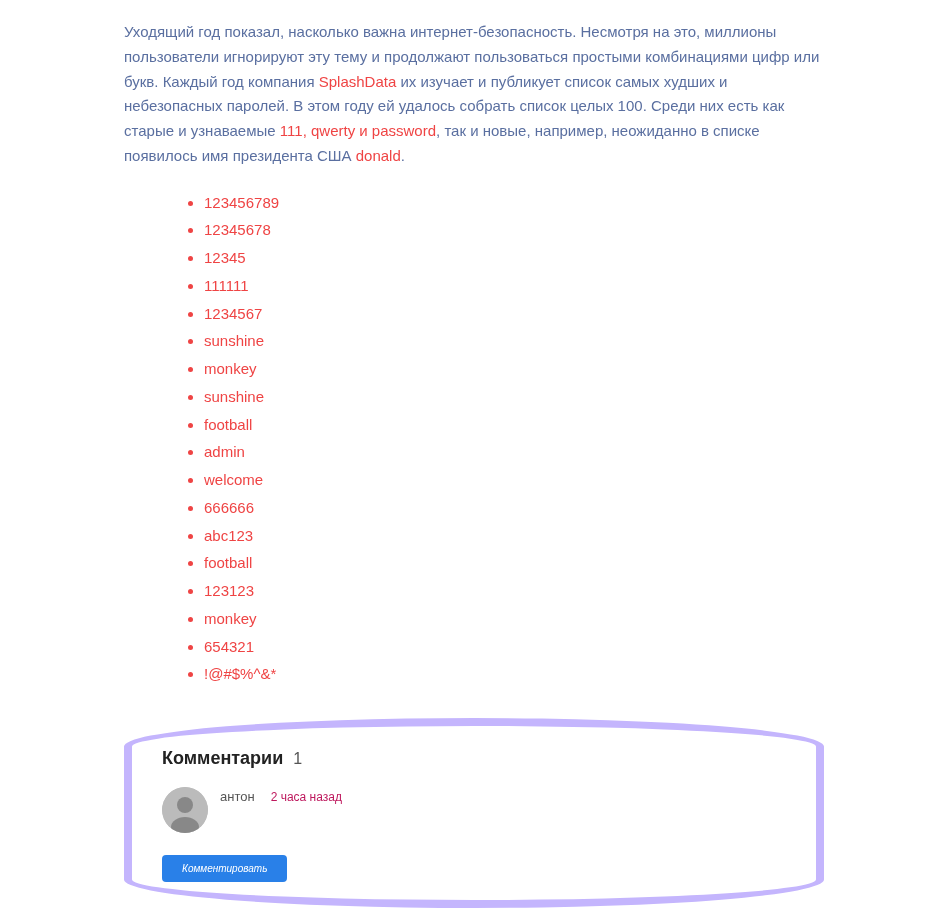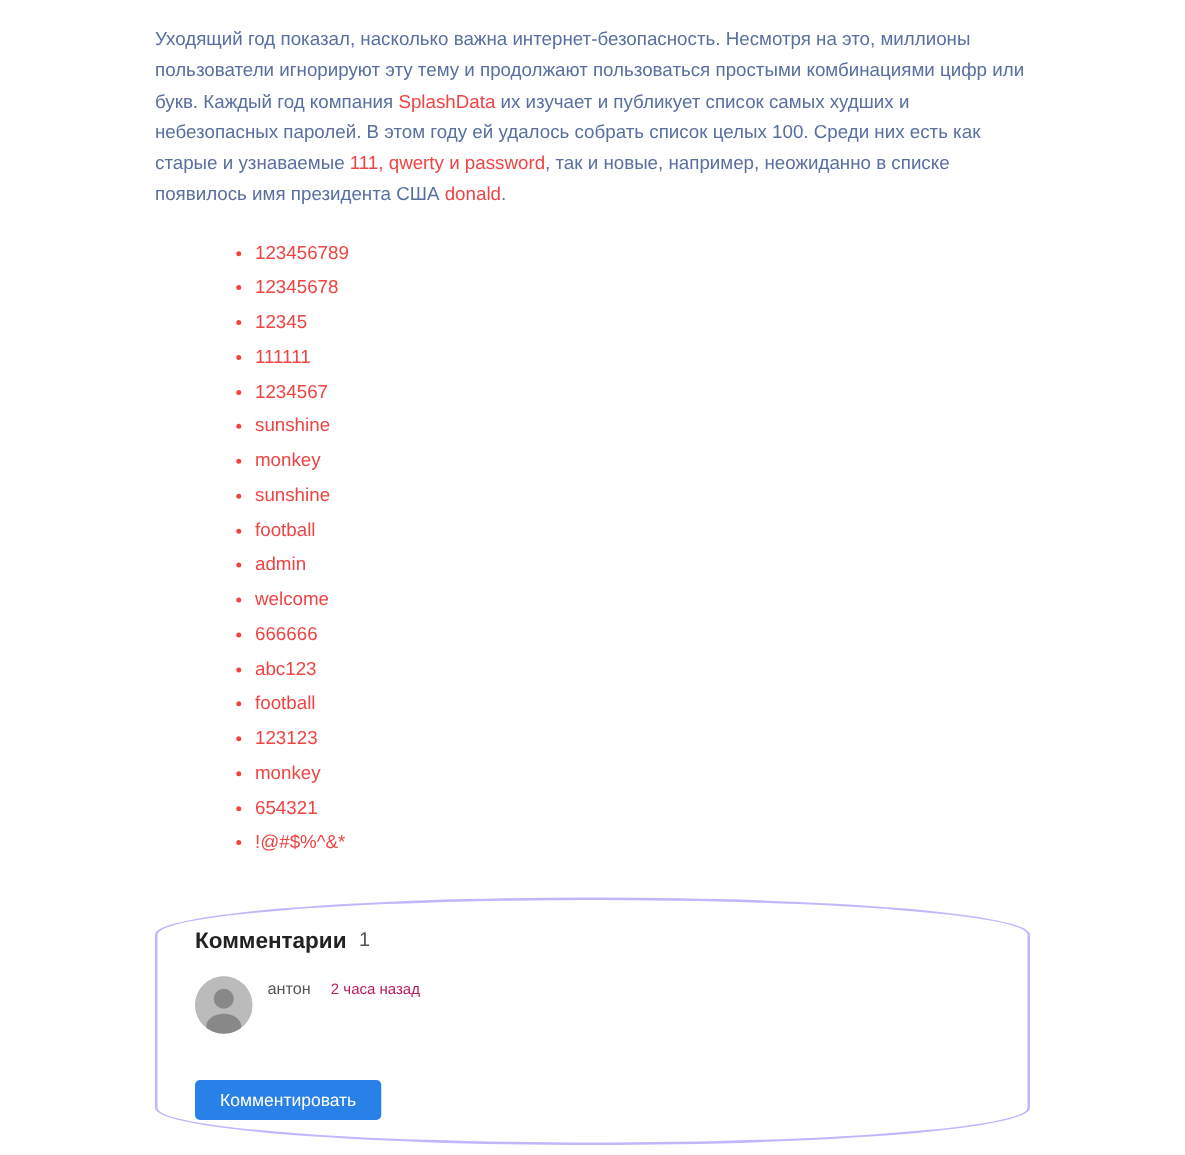--- a/index.html
+++ b/index.html
@@ -30,21 +30,21 @@
       padding-left: 80px;
       margin-bottom: 30px;
       color: #333;
       font-size: 15px;
       line-height: 1.85;
     }
     .password-list li {
       color: #ef4444;
     }
     .comments-section {
-      border: 2px solid #c4b5fd;
+      border: 8px solid #c4b5fd;
       border-radius: 50% / 15%;
       padding: 18px 30px 18px 30px;
       margin-top: 10px;
       position: relative;
     }
     .comments-header {
       display: flex;
       align-items: center;
       gap: 10px;
       margin-bottom: 14px;
@@ -104,23 +104,24 @@
       color: #333;
       line-height: 1.5;
     }
     .comment-button {
       display: inline-block;
       background: #2980e8;
       color: #fff;
       border: none;
       border-radius: 4px;
       padding: 8px 20px;
-      font-size: 14px;
+      font-size: 10px;
       cursor: pointer;
-      margin-top: 21px;
+      margin-top: 6px;
+      font-style: italic;
     }
   </style>
 </head>
 <body>
 
 <div class="page-wrapper">
 
   <p class="article-text">
     <span>Уходящий год показал, насколько важна интернет-безопасность. Несмотря на это, миллионы пользователи игнорируют эту тему и продолжают пользоваться простыми комбинациями цифр или букв. Каждый год компания </span><span class="highlight">SplashData</span><span> их изучает и публикует список самых худших и небезопасных паролей. В этом году ей удалось собрать список целых 100. Среди них есть как старые и узнаваемые </span><span class="highlight">111, qwerty и password</span><span>, так и новые, например, неожиданно в списке появилось имя президента США </span><span class="highlight">donald</span><span>.</span>
   </p>

